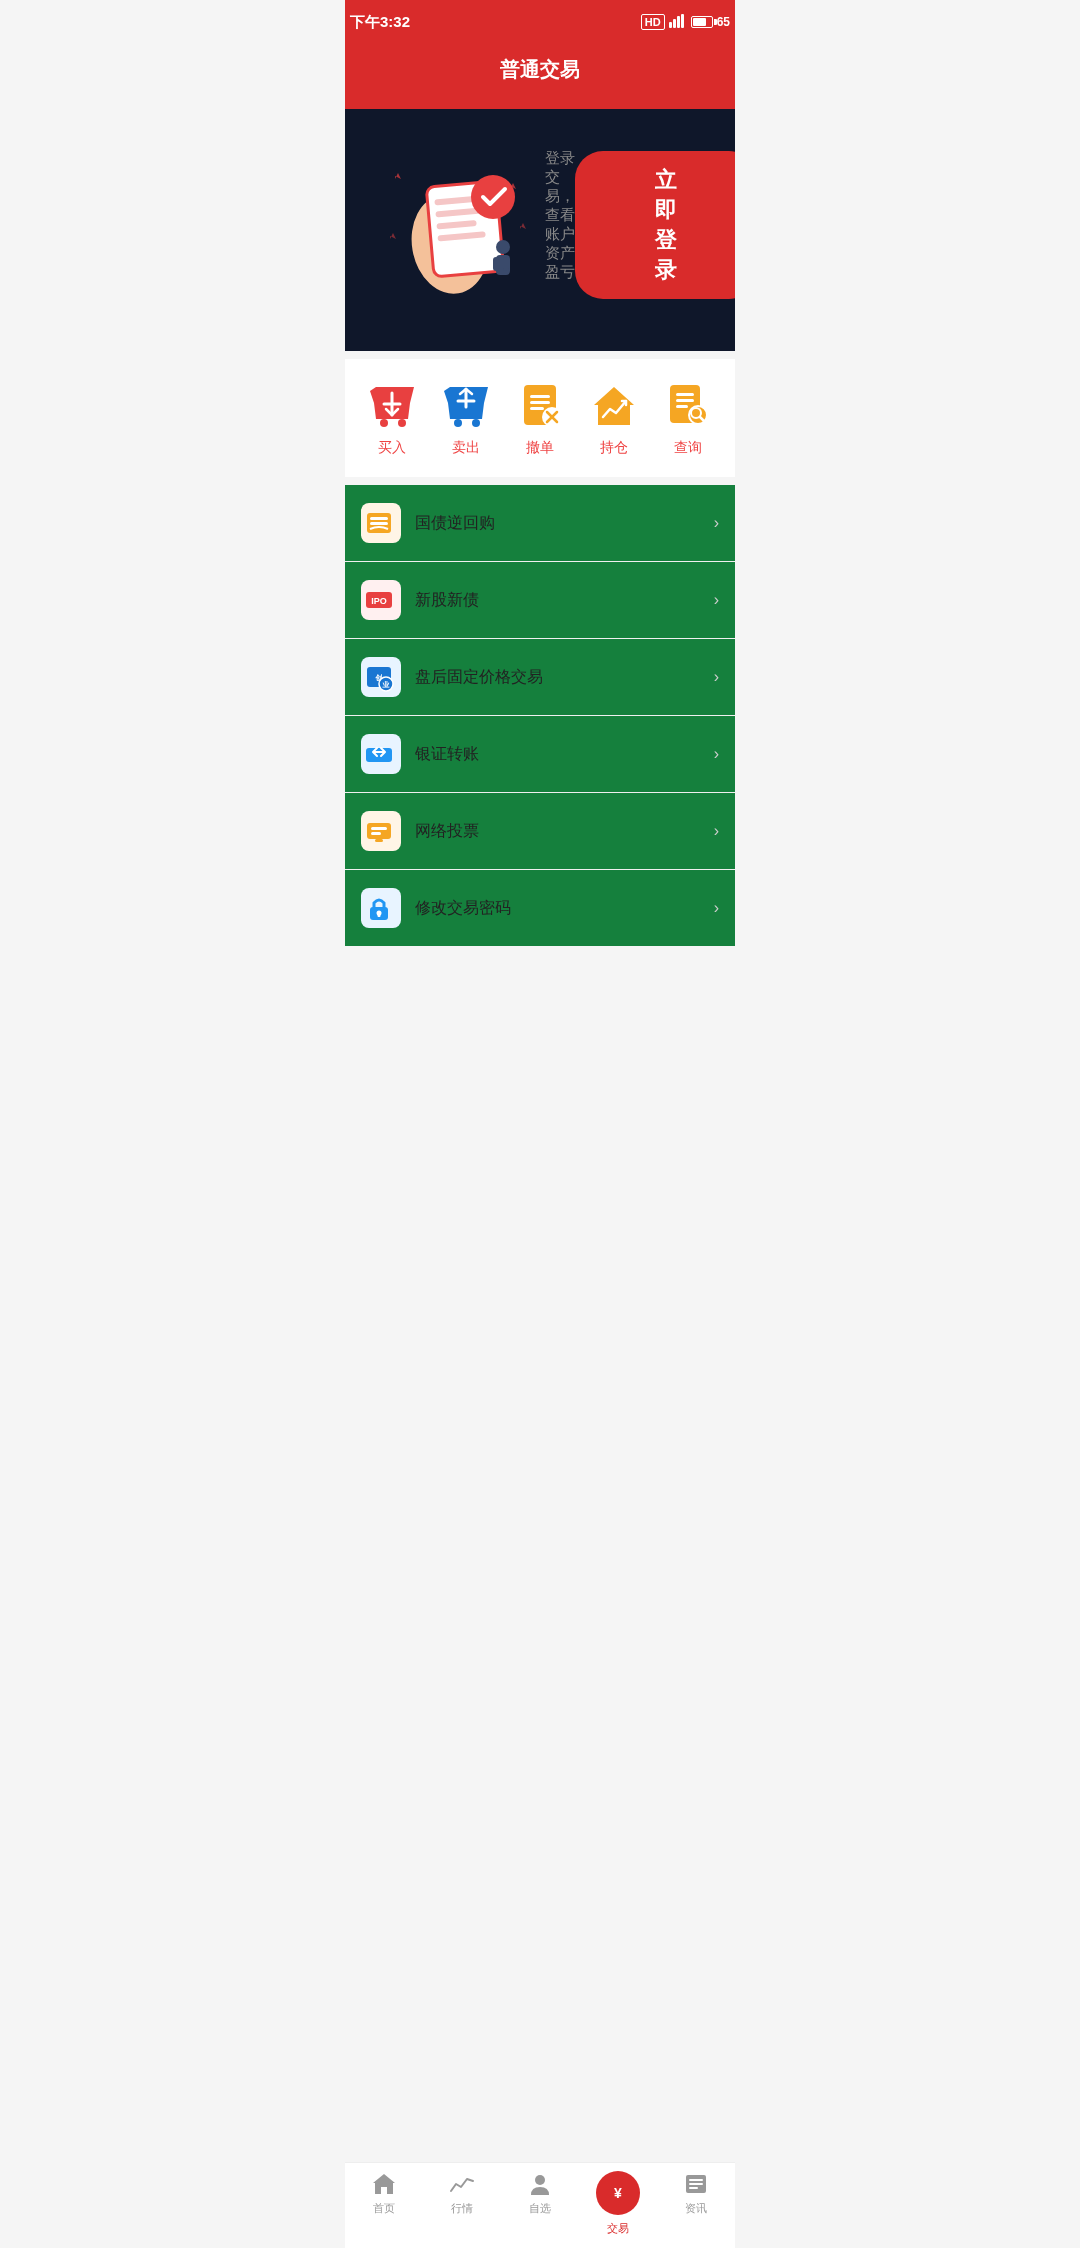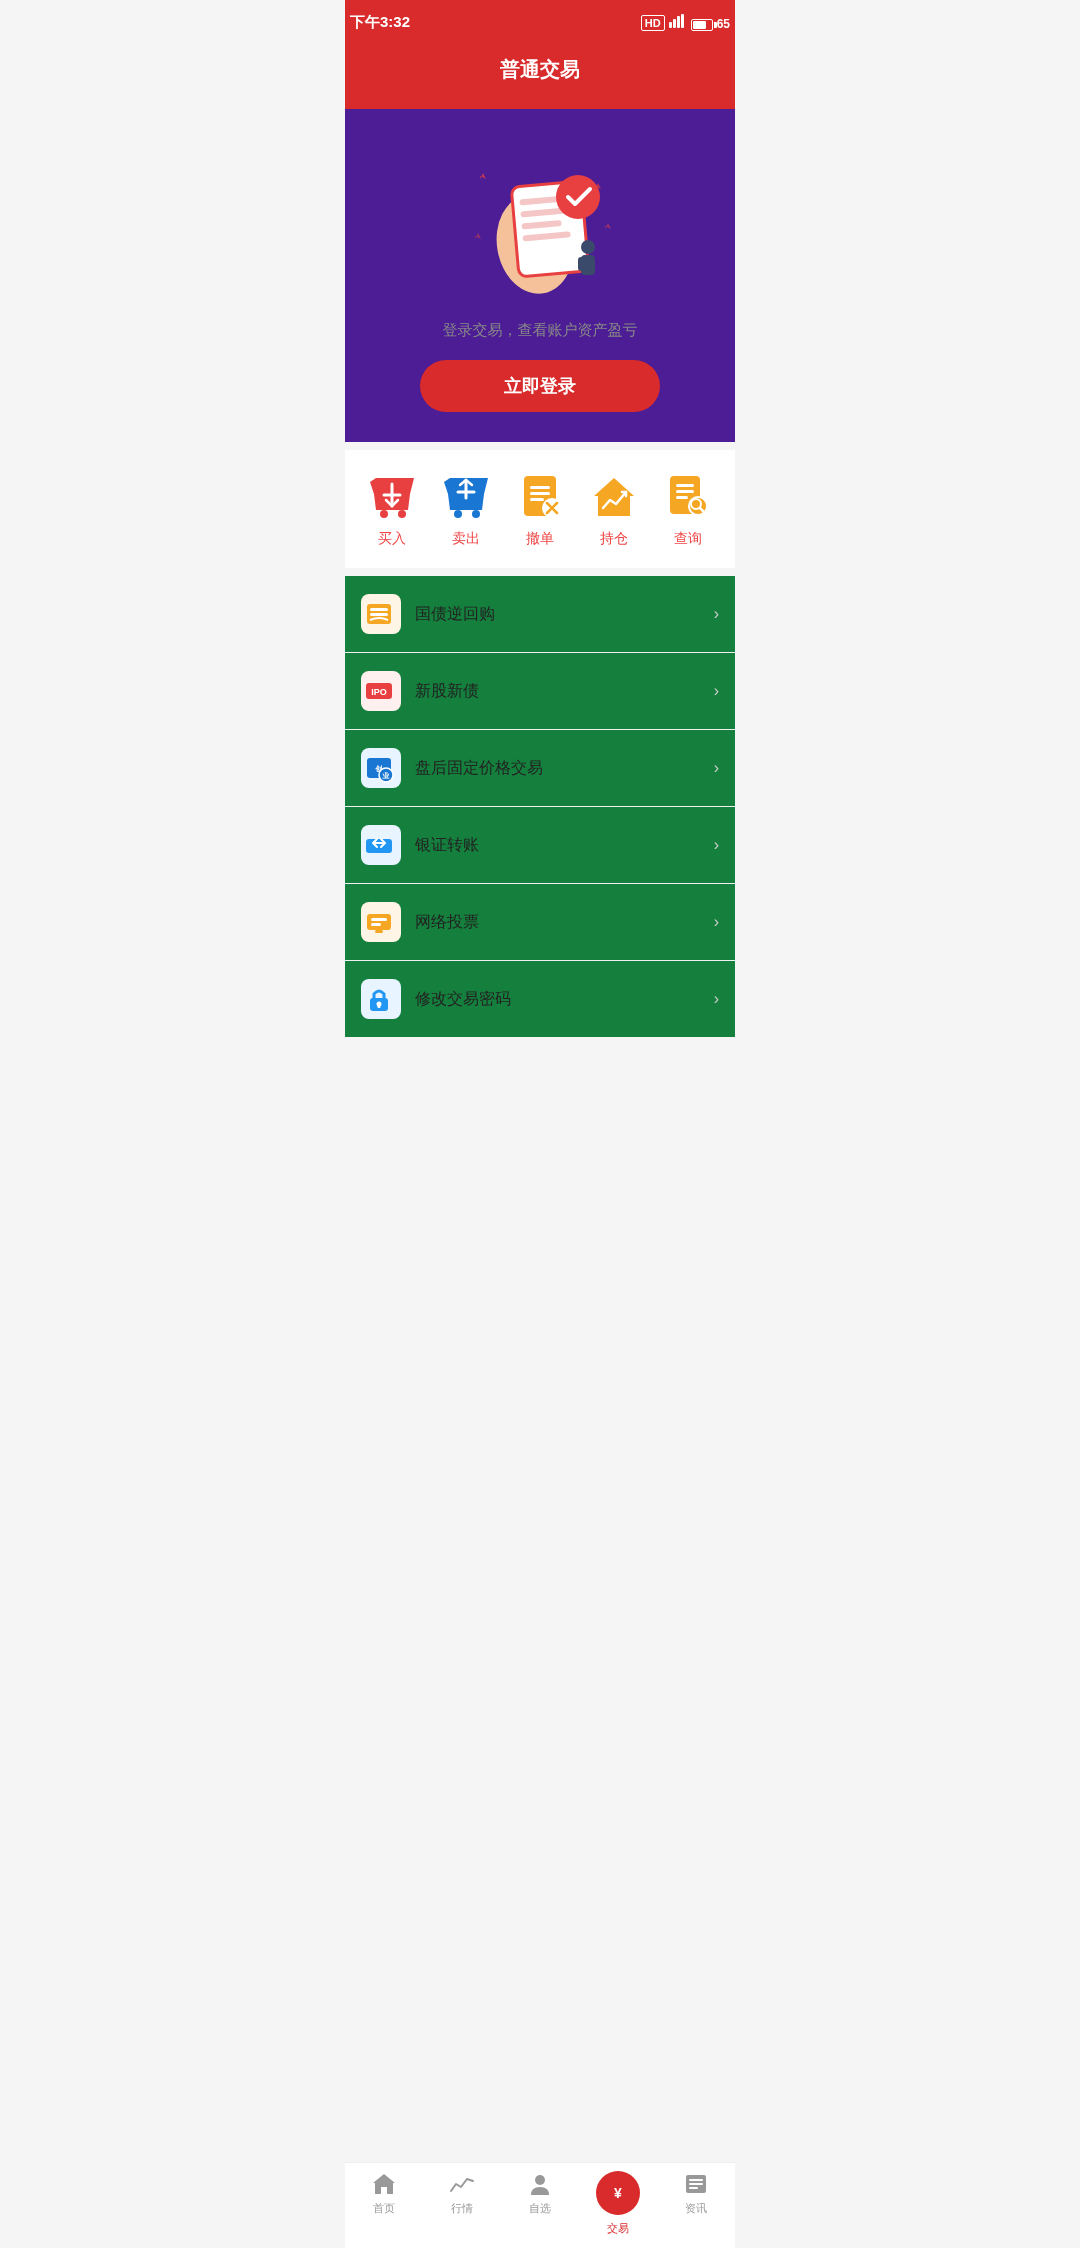--- a/index.html
+++ b/index.html
@@ -21,21 +21,21 @@
       display: flex;
       justify-content: space-between;
       align-items: center;
       padding: 8px 5px;
       height: 44px;
       font-size: 15px;
       font-weight: 600;
     }
     .status-right {
       display: flex;
-      align-items: flex-end;
+      align-items: center;
       gap: 4px;
       font-size: 12px;
     }
     .battery-icon {
       display: inline-block;
       width: 22px;
       height: 12px;
       border: 1.5px solid white;
       border-radius: 2px;
       position: relative;
@@ -66,23 +66,22 @@
       background: #d92b2b;
       text-align: center;
       padding: 12px 0 26px;
       color: white;
       font-size: 20px;
       font-weight: 600;
     }
 
     
     .hero-section {
-      background: #4c1d95;
-      display: flex;
-      flex-direction: column;
+      background: #0f172a;
+      display: flex;
       align-items: center;
       padding: 20px 20px 30px;
     }
     .hero-illustration {
       width: 180px;
       height: 180px;
       position: relative;
       margin-bottom: 12px;
     }
 
@@ -91,21 +90,21 @@
       color: #888;
       font-size: 15px;
       margin-bottom: 20px;
     }
     .login-btn {
       background: #d92b2b;
       color: white;
       border: none;
       border-radius: 28px;
       padding: 14px 80px;
-      font-size: 18px;
+      font-size: 22px;
       font-weight: 600;
       cursor: pointer;
       width: 240px;
     }
 
     
     .quick-actions {
       background: white;
       display: flex;
       justify-content: space-around;

